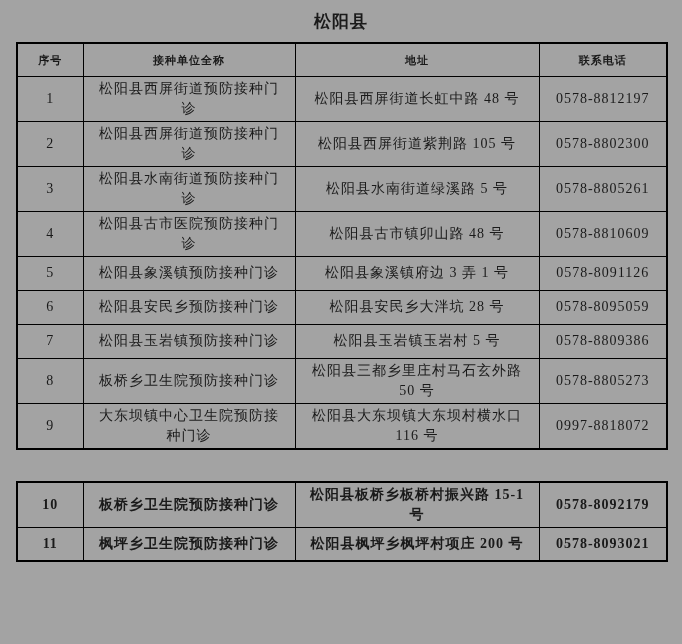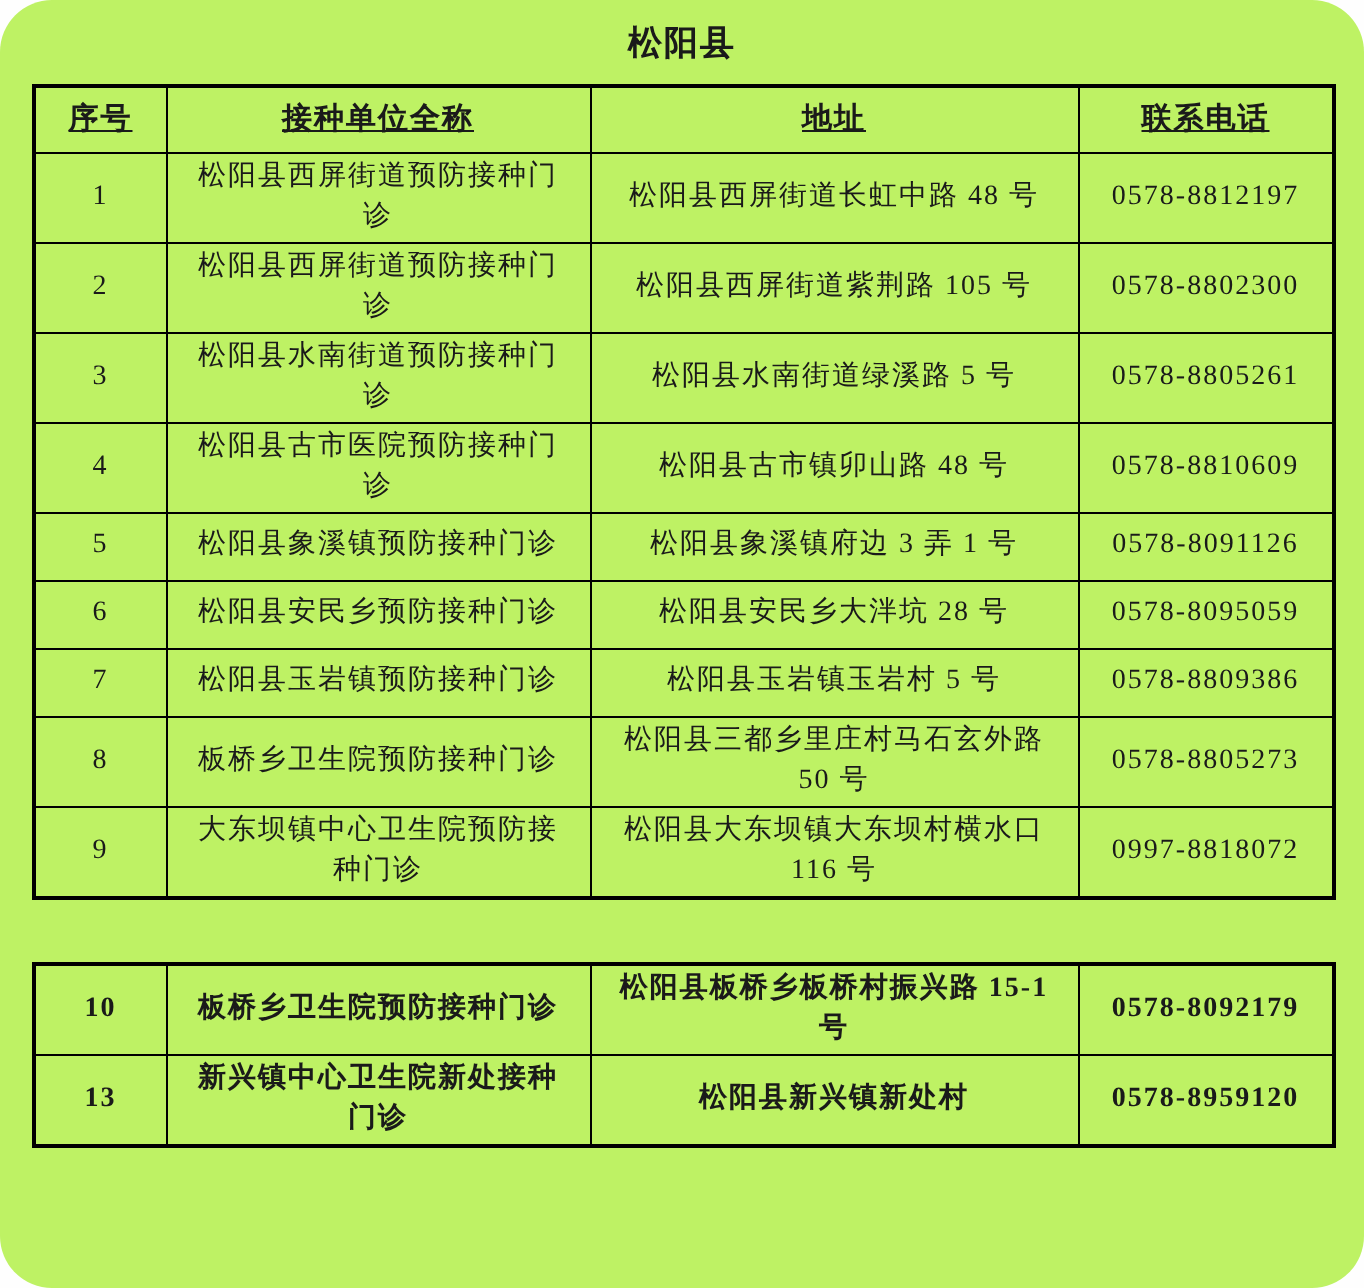--- a/index.html
+++ b/index.html
@@ -5,24 +5,23 @@
   html, body {
     margin: 0;
     padding: 0;
     background: #fefefe;
     font-family: "Liberation Serif", "DejaVu Serif", serif;
     color: #1a1a1a;
   }
   .page {
     width: 682px;
     height: 644px;
-    background: #bef264;
+    background: #a3a3a3;
     overflow: hidden;
     box-sizing: border-box;
-    border-radius: 26px;
   }
   .title {
     margin: 0;
     padding: 10px 0 0 0;
     height: 24px;
     text-align: center;
     font-size: 17px;
     font-weight: bold;
     letter-spacing: 1px;
   }
@@ -41,24 +40,23 @@
     vertical-align: middle;
     padding: 2px 10px;
     box-sizing: border-box;
     font-size: 14px;
     line-height: 20px;
     letter-spacing: 1px;
     word-break: break-word;
   }
   table.vacc th {
     height: 33px;
-    font-size: 15px;
+    font-size: 11px;
     font-weight: bold;
     padding: 2px 4px;
-    text-decoration: underline;
   }
   table.vacc td { height: 34px; }
   .col-no     { width: 66px; }
   .col-unit   { width: 212px; }
   .col-addr   { width: 244px; }
   .col-phone  { width: 128px; }
   td.cell-phone { letter-spacing: 0.5px; padding: 2px 4px; }
   td.cell-no    { padding: 2px 4px; }
 </style>
 </head>
@@ -149,21 +147,21 @@
         <col class="col-phone">
     </colgroup>
     <tbody id="tbody-1">
         <tr>
           <td class="cell-no">10</td>
           <td class="cell-unit">板桥乡卫生院预防接种门诊</td>
           <td class="cell-addr">松阳县板桥乡板桥村振兴路 15-1 号</td>
           <td class="cell-phone">0578-8092179</td>
         </tr>
         <tr>
-          <td class="cell-no">13</td>
-          <td class="cell-unit">新兴镇中心卫生院新处接种门诊</td>
-          <td class="cell-addr">松阳县新兴镇新处村</td>
-          <td class="cell-phone">0578-8959120</td>
+          <td class="cell-no">11</td>
+          <td class="cell-unit">枫坪乡卫生院预防接种门诊</td>
+          <td class="cell-addr">松阳县枫坪乡枫坪村项庄 200 号</td>
+          <td class="cell-phone">0578-8093021</td>
         </tr>
       </tbody>
   </table>
 
 </div>
 
 </body></html>

